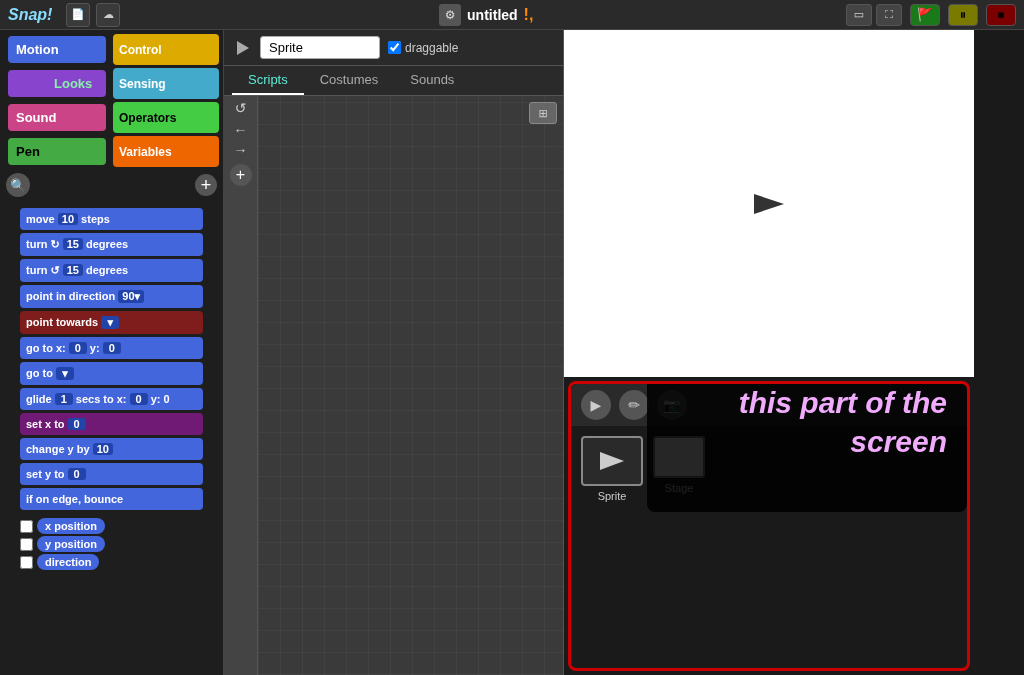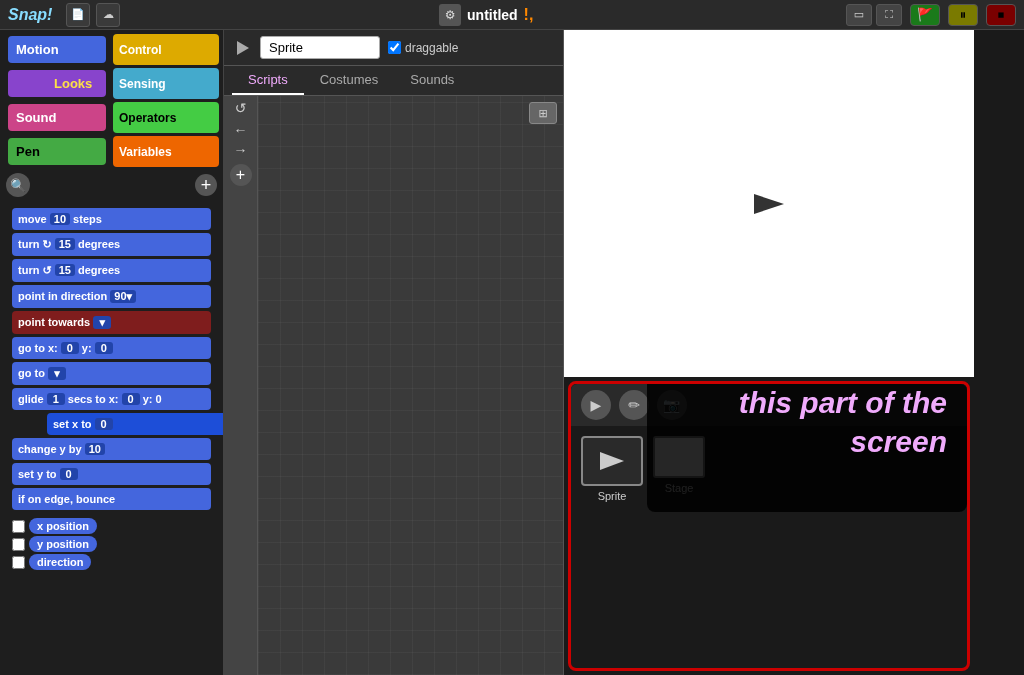--- a/index.html
+++ b/index.html
@@ -30,21 +30,21 @@
     .view-btn { width: 26px; height: 22px; background: #444; border: 1px solid #555; border-radius: 3px; display: flex; align-items: center; justify-content: center; color: #ccc; font-size: 11px; cursor: pointer; }
 
     
     .main { display: flex; height: 645px; }
     .cat-btn {
       display: block; width: 100%; padding: 6px 8px; font-size: 13px; font-weight: bold;
       border: none; border-radius: 4px; margin: 2px 4px; cursor: pointer; text-align: left;
       width: calc(100% - 8px);
     }
     .cat-motion { background: #4466dd; color: #fff; }
-    .cat-looks { background: #8844cc; color: #fde047; padding-left: 46px; }
+    .cat-looks { background: #8844cc; color: #86efac; padding-left: 46px; }
     .cat-sound { background: #cc4488; color: #fff; }
     .cat-pen { background: #44aa44; color: #000000; }
     .block-btn {
       display: block; width: 100%; margin: 3px 0; padding: 5px 6px; background: #4466dd; color: #fff;
       border: none; border-radius: 4px; font-size: 11px; font-weight: bold; cursor: pointer; text-align: left;
     }
     .block-btn .val-box {
       display: inline-block; background: #2244aa; color: #fff; border-radius: 3px;
       padding: 0 4px; font-size: 11px; min-width: 18px; text-align: center;
     }
@@ -53,26 +53,26 @@
     .block-checkbox label { color: #aaa; font-size: 11px; cursor: pointer; }
     .cat-right-btn {
       display: block; width: 100%; padding: 6px 6px; font-size: 12px; font-weight: bold;
       border: none; border-radius: 4px; cursor: pointer; text-align: left;
     }
     .cat-ctrl { background: #ddaa00; color: #fff; }
     .cat-sens { background: #44aacc; color: #fff; }
     .cat-ops { background: #44cc44; color: #000; }
     .cat-vars { background: #ee6600; color: #fff; }
 
-    .blocks-area { flex: 1; overflow-y: auto; padding: 6px 12px; }
+    .blocks-area { flex: 1; overflow-y: auto; padding: 6px 20px; }
     .script-tabs { display: flex; background: #2a2a2a; border-bottom: 1px solid #555; padding: 0 8px; }
     .script-tab {
       padding: 6px 16px; font-size: 13px; color: #aaa; cursor: pointer; border-bottom: 2px solid transparent;
     }
-    .script-tab.active { color: #f0abfc; border-bottom: 2px solid #fff; }
+    .script-tab.active { color: #5eead4; border-bottom: 2px solid #fff; }
 
     
     .sprite-header { background: #2a2a2a; border-bottom: 1px solid #555; padding: 6px 10px; display: flex; align-items: center; gap: 8px; }
     .sprite-name-input { background: #fff; border: 1px solid #aaa; padding: 3px 8px; font-size: 13px; border-radius: 3px; width: 120px; }
     .sprite-drag-check { display: flex; align-items: center; gap: 4px; color: #ccc; font-size: 12px; }
 
     
     .stage-area { width: 410px; display: flex; flex-direction: column; }
     .stage-canvas { flex: 1; background: #fff; position: relative; display: flex; align-items: center; justify-content: center; }
 
@@ -161,21 +161,21 @@
 
       <button class="block-btn" style="background:#4466dd; color:#fff;">
         go to <span class="val-box">▾</span>
       </button>
 
       <button class="block-btn" style="background:#4466dd; color:#fff;">
         glide <span class="val-box">1</span> secs to x: <span class="val-box">0</span> y: 0
       </button>
 
 
-      <button class="block-btn" style="background:#1d4ed8; color:#fff;margin-left:35px;">
+      <button class="block-btn" style="background:#701a75; color:#fff;">
         set x to <span class="val-box">0</span>
       </button>
 
       <button class="block-btn" style="background:#4466dd; color:#fff;">
         change y by <span class="val-box">10</span>
       </button>
 
       <button class="block-btn" style="background:#4466dd; color:#fff;">
         set y to <span class="val-box">0</span>
       </button>

